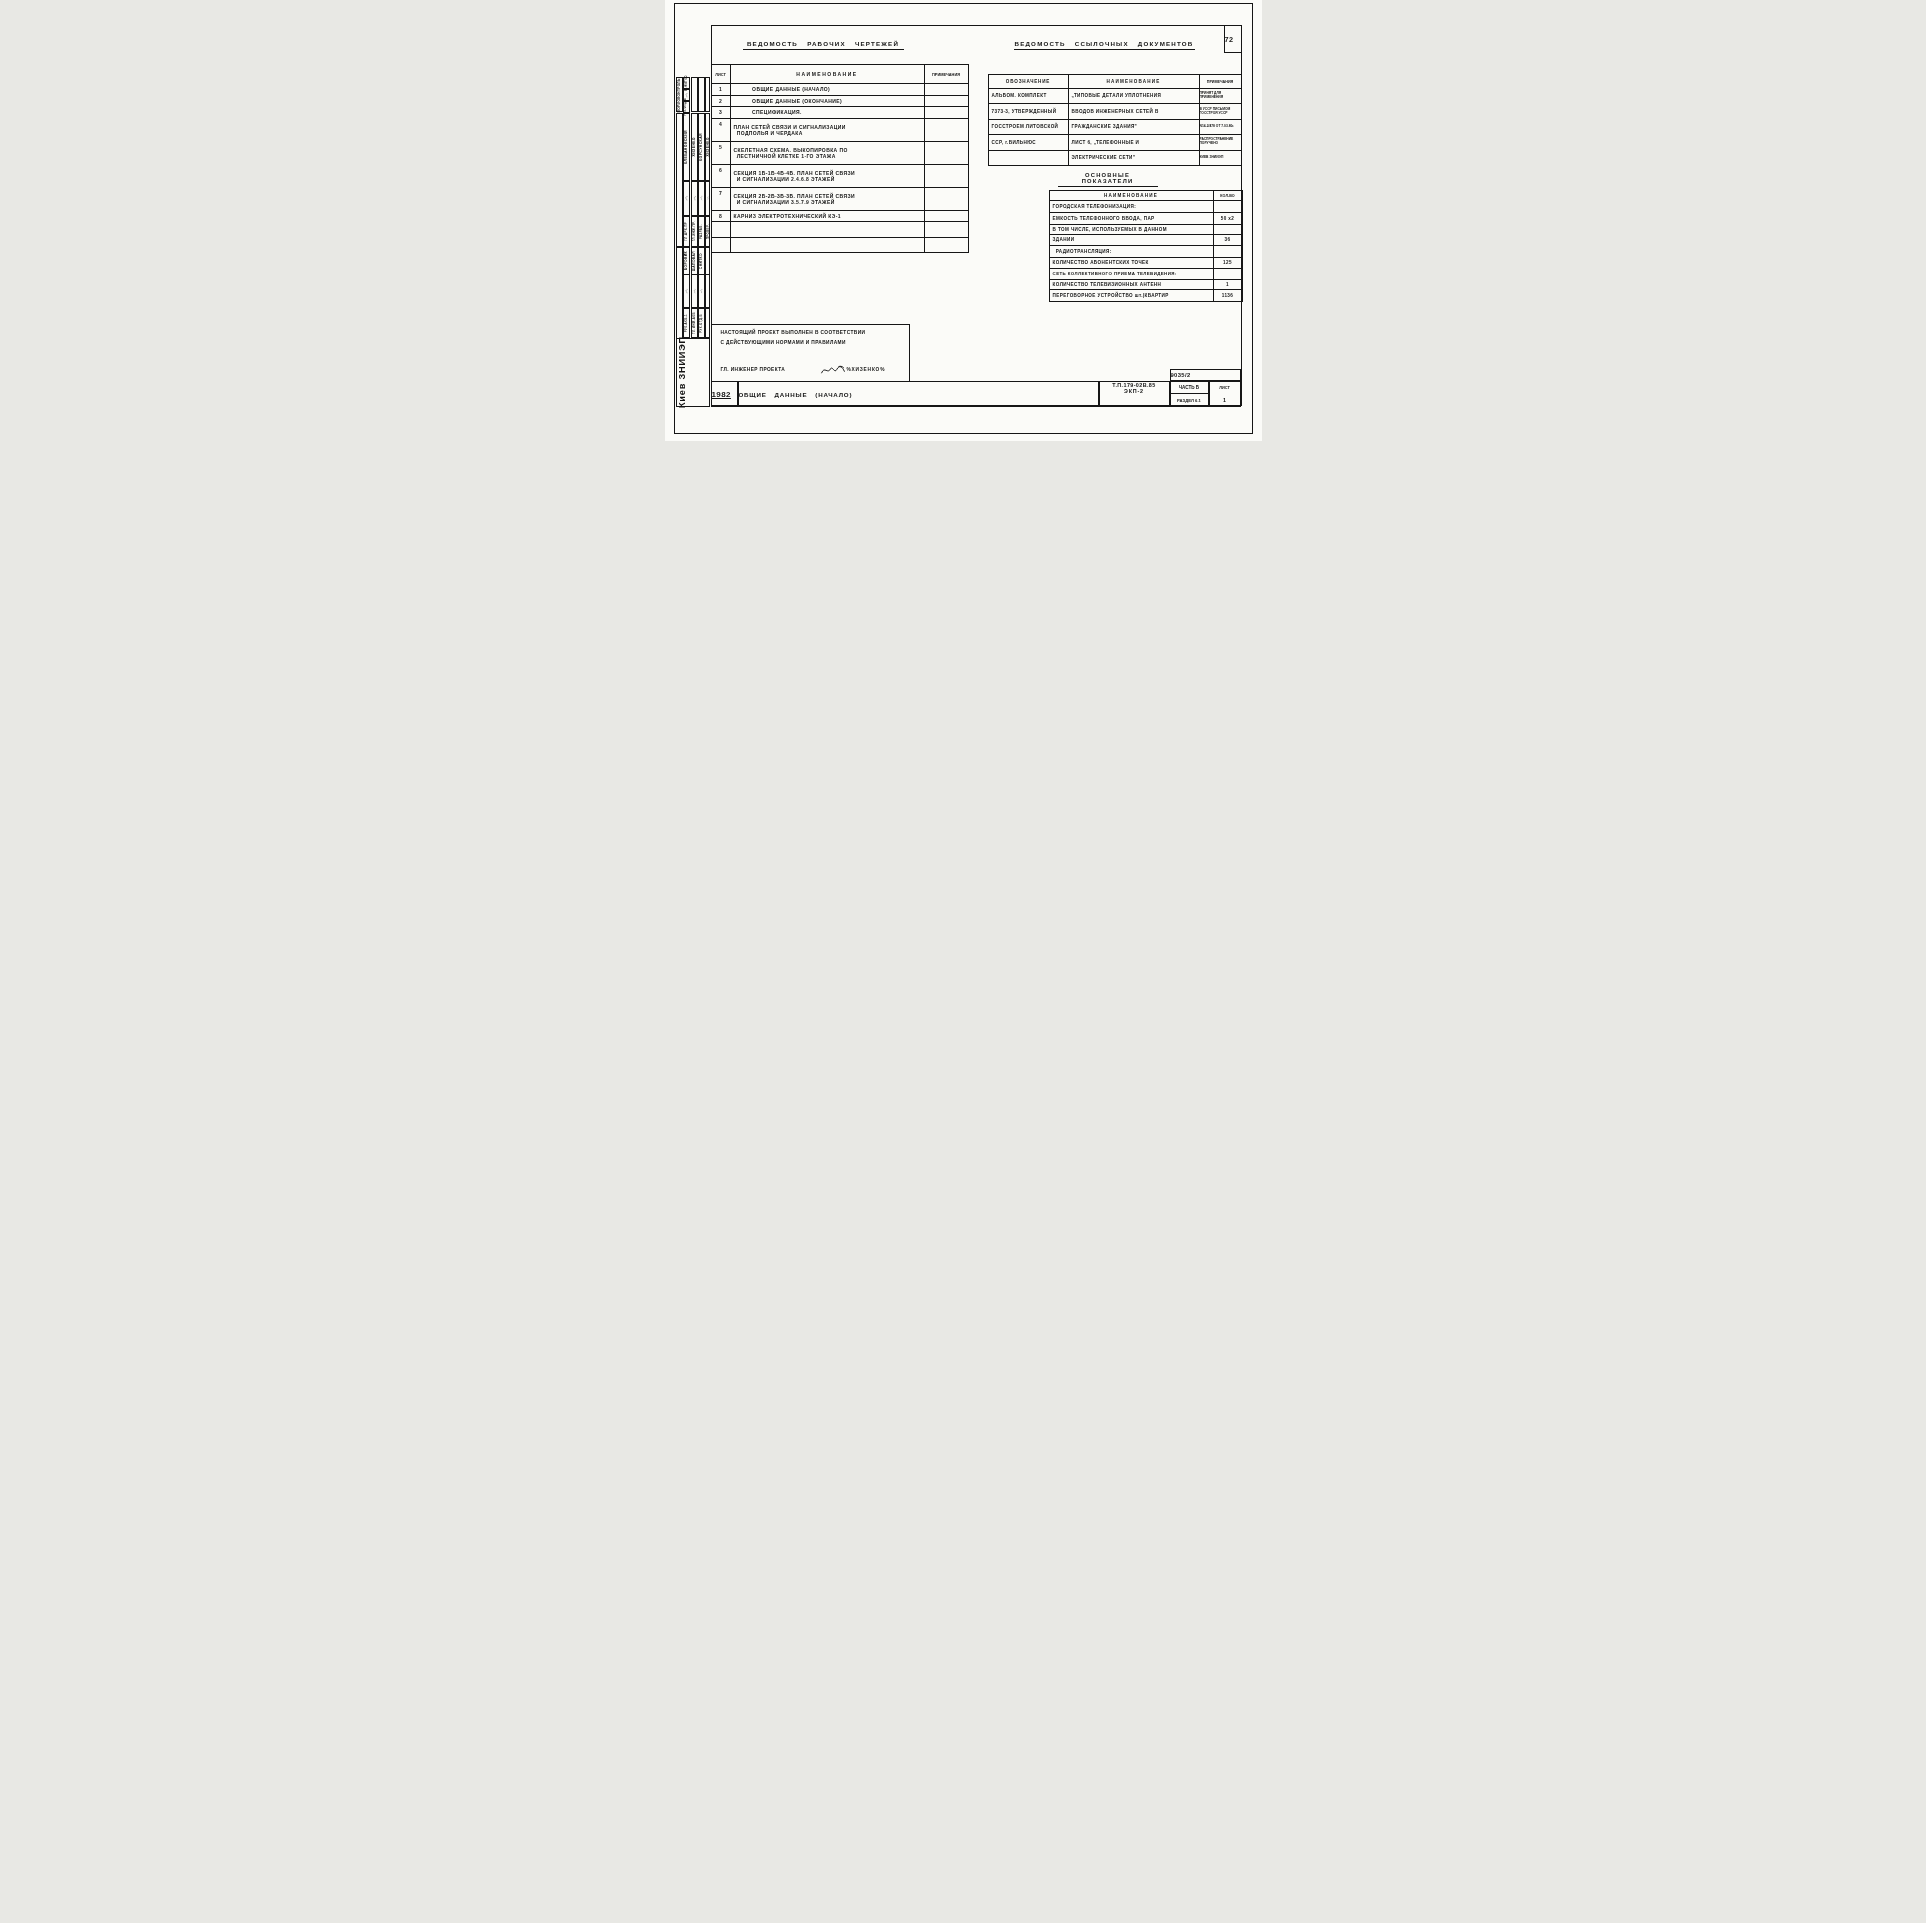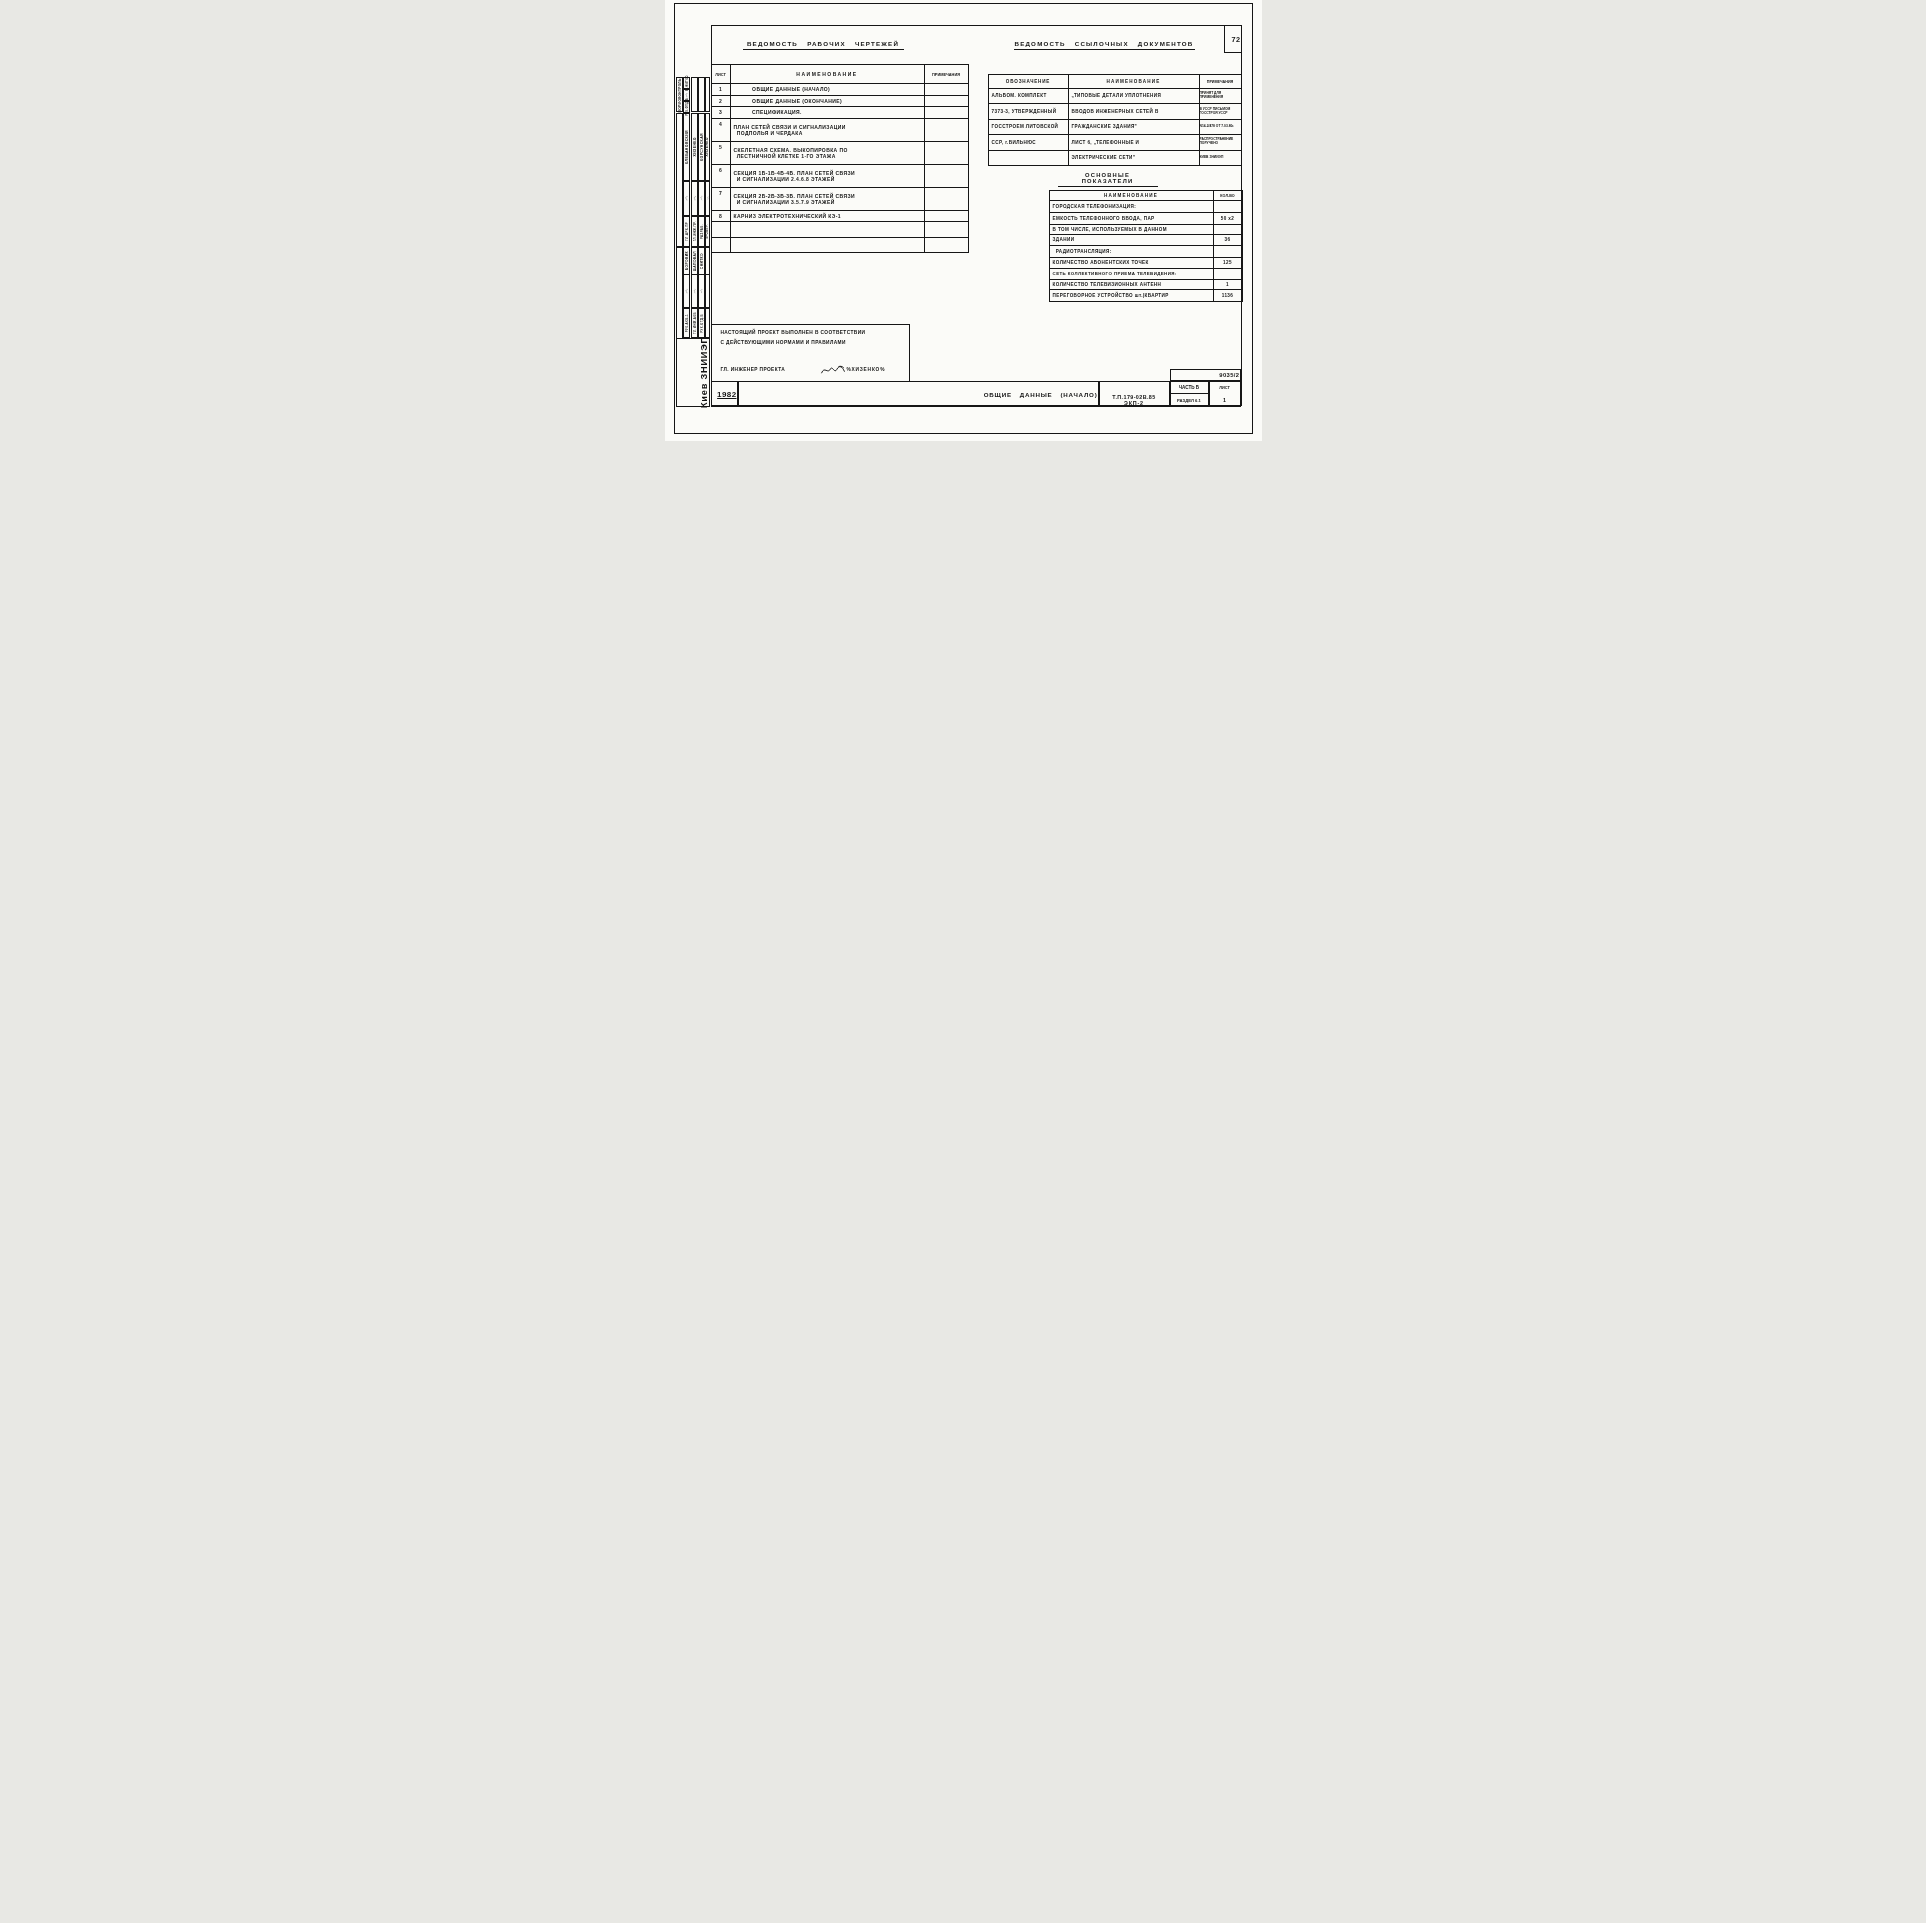--- a/index.html
+++ b/index.html
@@ -3,21 +3,21 @@
 <meta charset="utf-8">
 <style>
   html,body{margin:0;padding:0;background:#e8e8e4;}
   #canvas{
     position:relative;width:597px;height:441px;margin:0 auto;
     background:#fbfbf8;color:#141414;
     font-family:"Liberation Sans","DejaVu Sans",sans-serif;
     font-weight:bold;overflow:hidden;
   }
   .abs{position:absolute;box-sizing:border-box;}
-  .cell{position:absolute;box-sizing:border-box;border:0.8px solid #161616;display:flex;align-items:center;justify-content:flex-end;}
+  .cell{position:absolute;box-sizing:border-box;border:0.8px solid #161616;display:flex;align-items:center;justify-content:flex-start;}
   .vtext{writing-mode:vertical-rl;transform:rotate(180deg);white-space:nowrap;letter-spacing:0.4px;}
   .title{letter-spacing:1.2px;word-spacing:6.2px;font-size:6.2px;text-align:center;border-bottom:1.2px solid #161616;padding-bottom:2.3px;}
   table.tbl{border-collapse:collapse;table-layout:fixed;position:absolute;}
   table.tbl td,table.tbl th{border:1px solid #161616;padding:0;vertical-align:middle;font-weight:bold;overflow:hidden;}
   .c{text-align:center;}
   .nm{font-size:5px;letter-spacing:0.4px;line-height:1.25;}
   .nm .ln{padding-left:3.1px;white-space:nowrap;}
   .nm .ind{padding-left:21.6px;}
   .nm .ind2{padding-left:6.2px;}
   .small-note{font-size:3.3px;line-height:1.2;letter-spacing:0;padding:0.4px 0.8px;text-align:left;}

